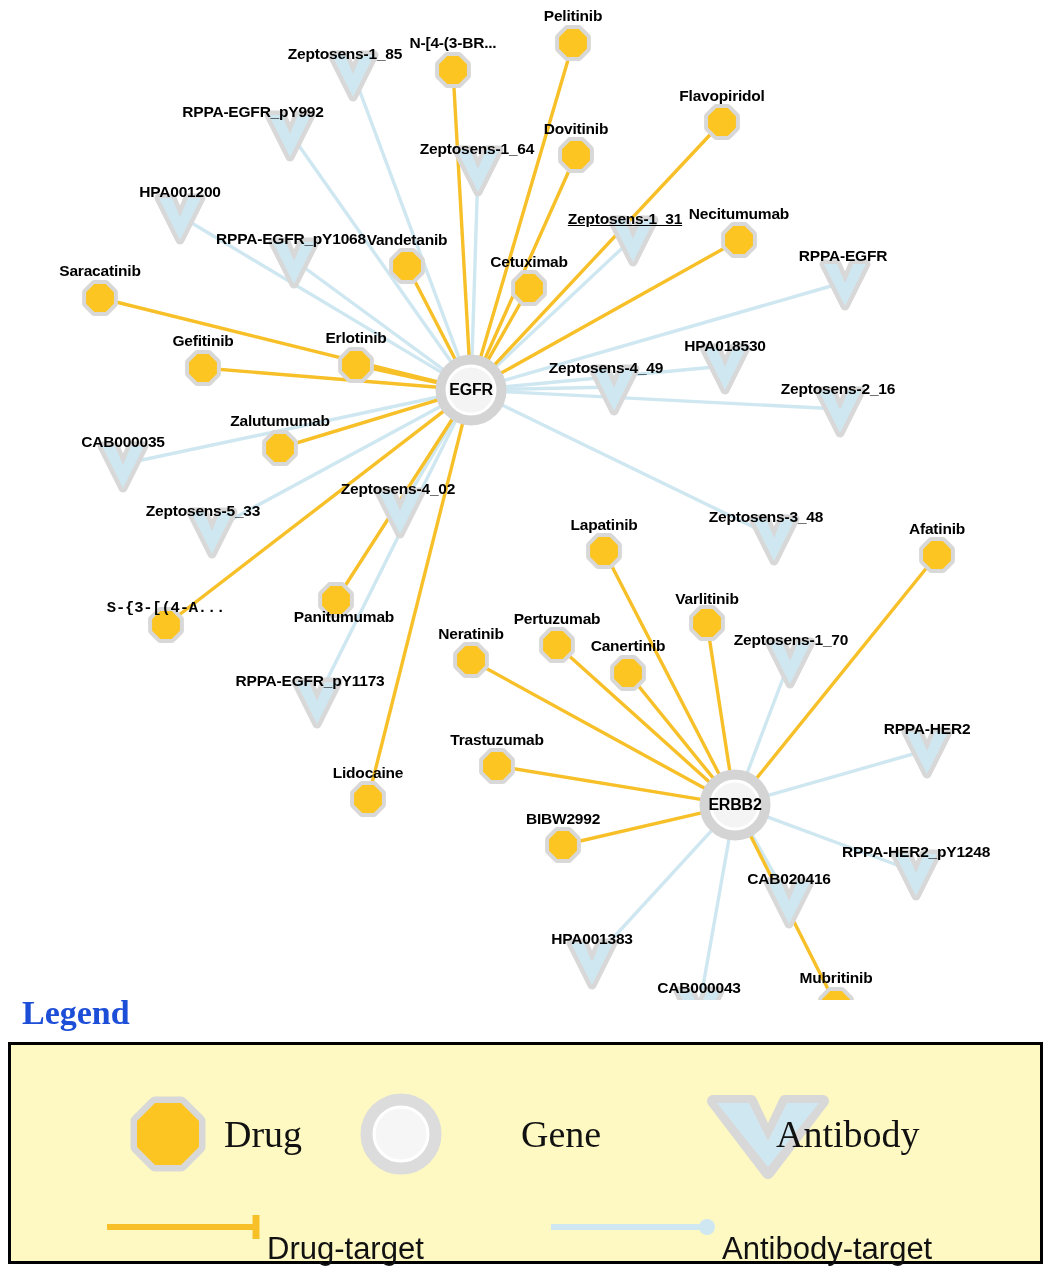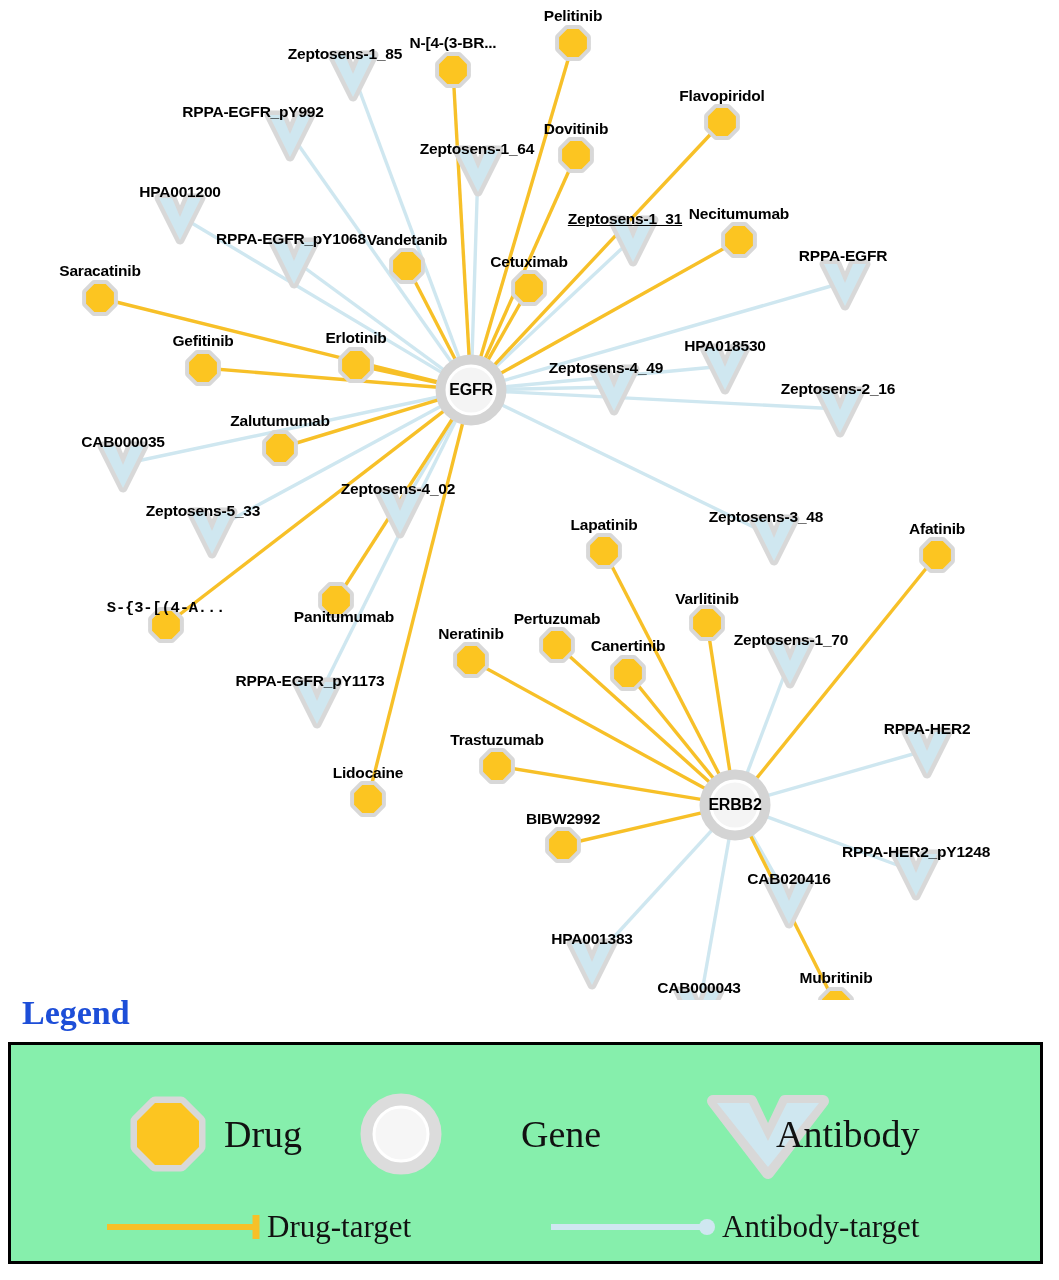--- a/index.html
+++ b/index.html
@@ -34,21 +34,21 @@
   .gene-label {
     font-size: 16px;
   }
   .legend-box {
     position: absolute;
     left: 8px;
     top: 1042px;
     width: 1035px;
     height: 222px;
     border: 3px solid #000000;
-    background: #86efac;
+    background: #fef9c3;
     box-sizing: border-box;
   }
   .legend-title {
     position: absolute;
     left: 22px;
     top: 994px;
     font-family: "Liberation Serif", serif;
     font-size: 34px;
     font-weight: bold;
     color: #1d4ed8;
@@ -56,25 +56,26 @@
   .legend-text {
     position: absolute;
     font-family: "Liberation Serif", serif;
     font-size: 38px;
     color: #111111;
     white-space: nowrap;
     transform: translateY(-50%);
   }
   .legend-text-sm {
     position: absolute;
-    font-family: Liberation Serif, serif;
+    font-family: Liberation Sans, sans-serif;
     font-size: 31px;
     color: #111111;
     white-space: nowrap;
     transform: translateY(-50%);
+    margin-top: 22px;
   }
 </style>
 </head>
 <body>
 
 <svg id="network" viewBox="0 0 1059 1000" xmlns="http://www.w3.org/2000/svg">
   <g id="edges">
       <line x1="353" y1="73" x2="460.5343652124413" y2="361.8846929859651" stroke="#cfe7f0" stroke-width="3.4"></line>
       <circle cx="460.5343652124413" cy="361.8846929859651" r="5" fill="#cfe7f0"></circle>
       <line x1="290" y1="133" x2="453.72574286638445" y2="365.4724636279603" stroke="#cfe7f0" stroke-width="3.4"></line>

